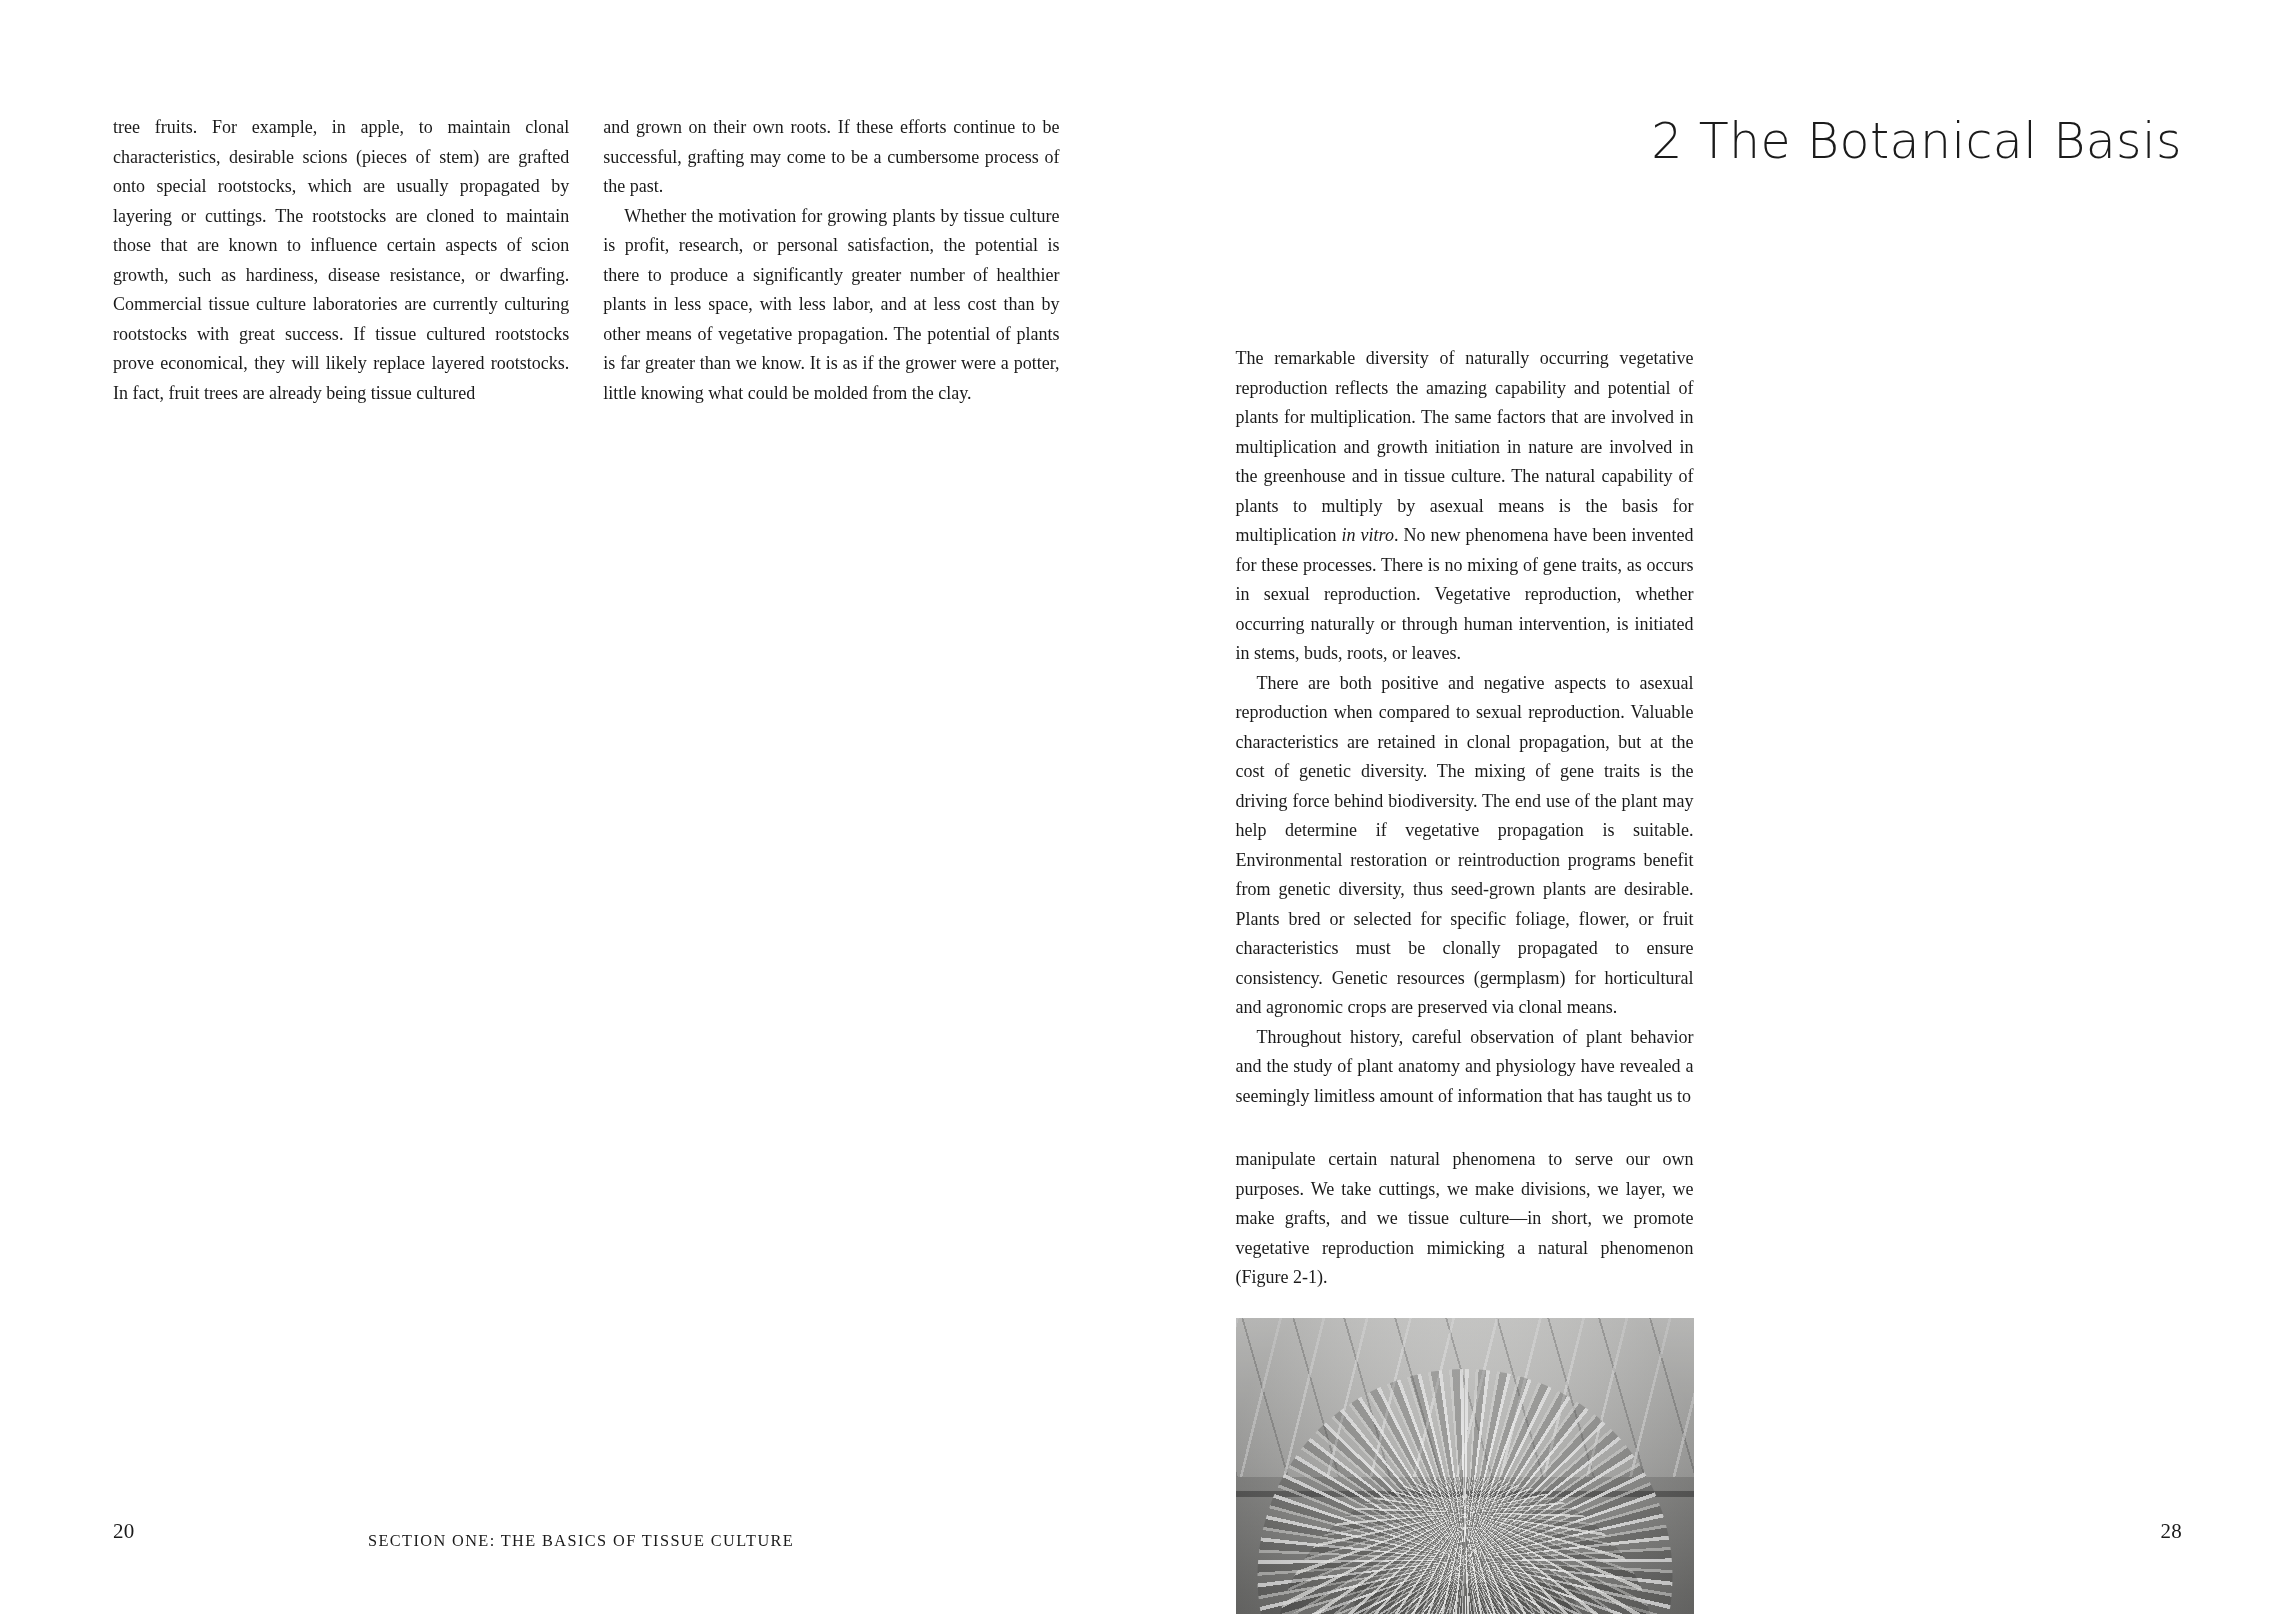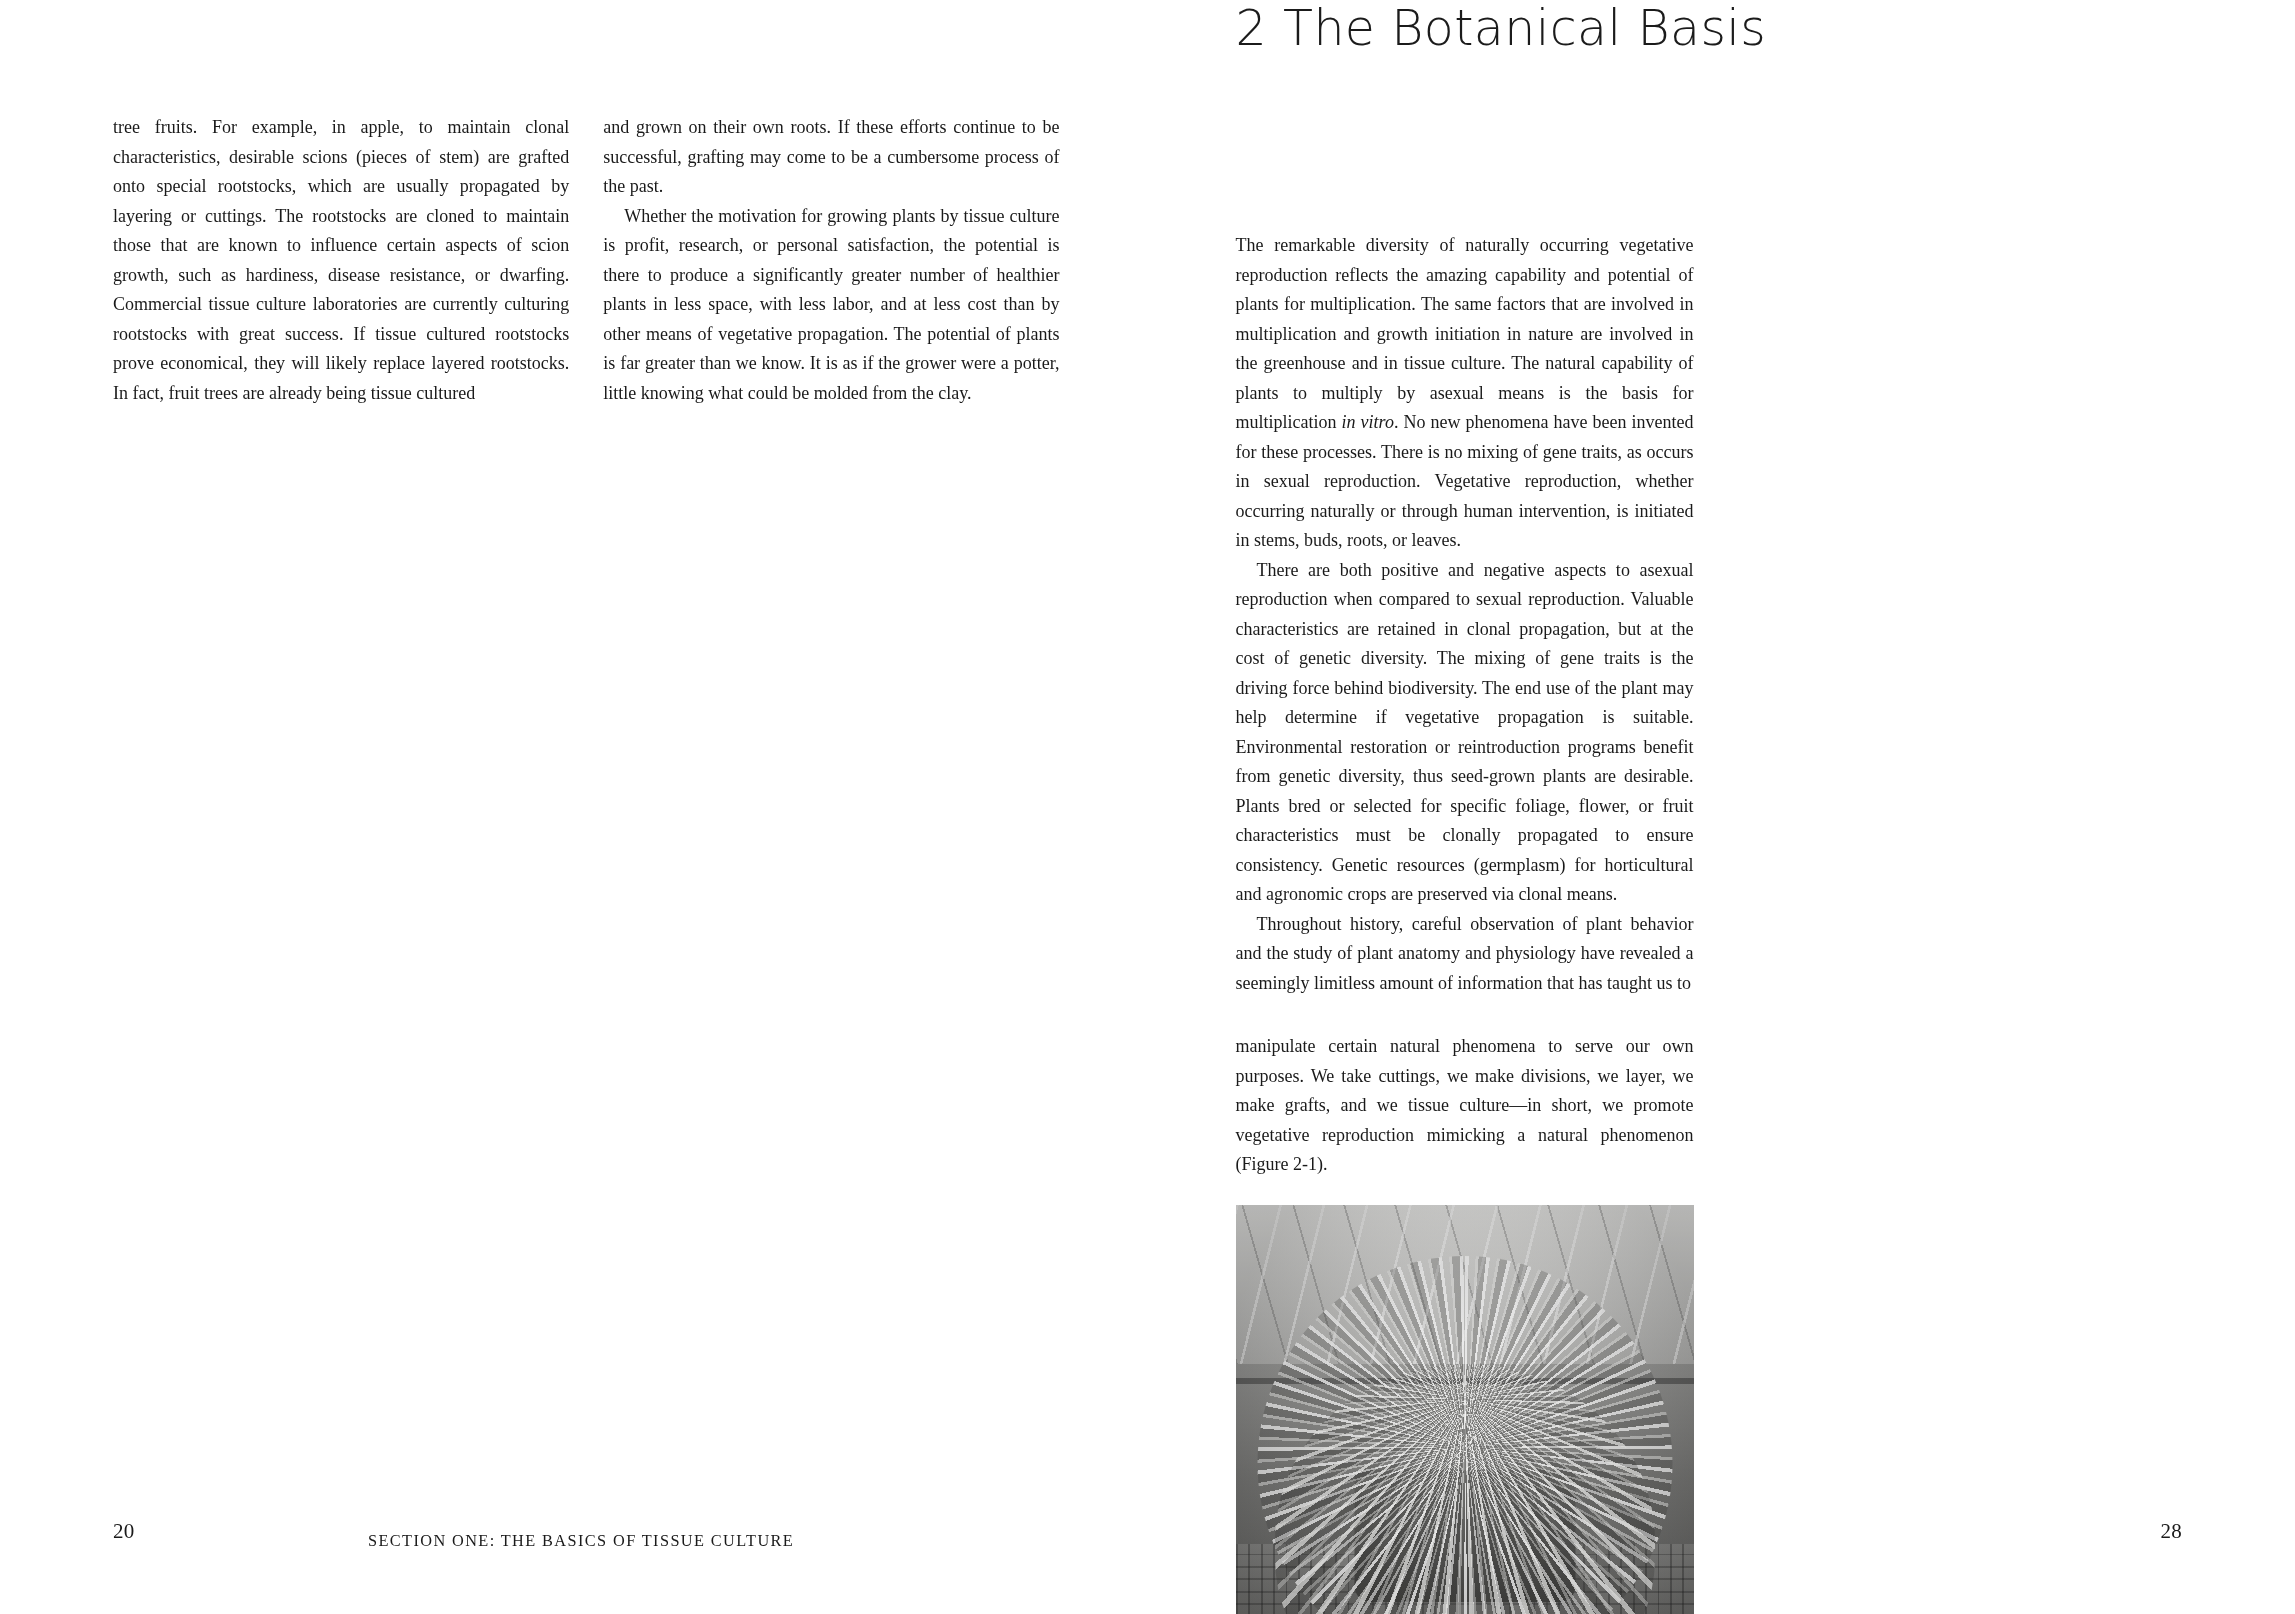--- a/index.html
+++ b/index.html
@@ -68,21 +68,22 @@
     font-variant: small-caps;
     text-transform: uppercase;
   }
 
   
   .page-right {
     padding: 0 113px 0 88px;
   }
   .chapter-title {
     margin: 0;
-    text-align: left;
+    padding-top: 113px;
+    text-align: right;
     font-family: "DejaVu Sans", sans-serif;
     font-weight: 300;
     font-size: 49px;
     line-height: 58px;
     letter-spacing: 0.4px;
     color: #1b1b1b;
   }
   .right-cols {
     display: flex;
     gap: 34px;

